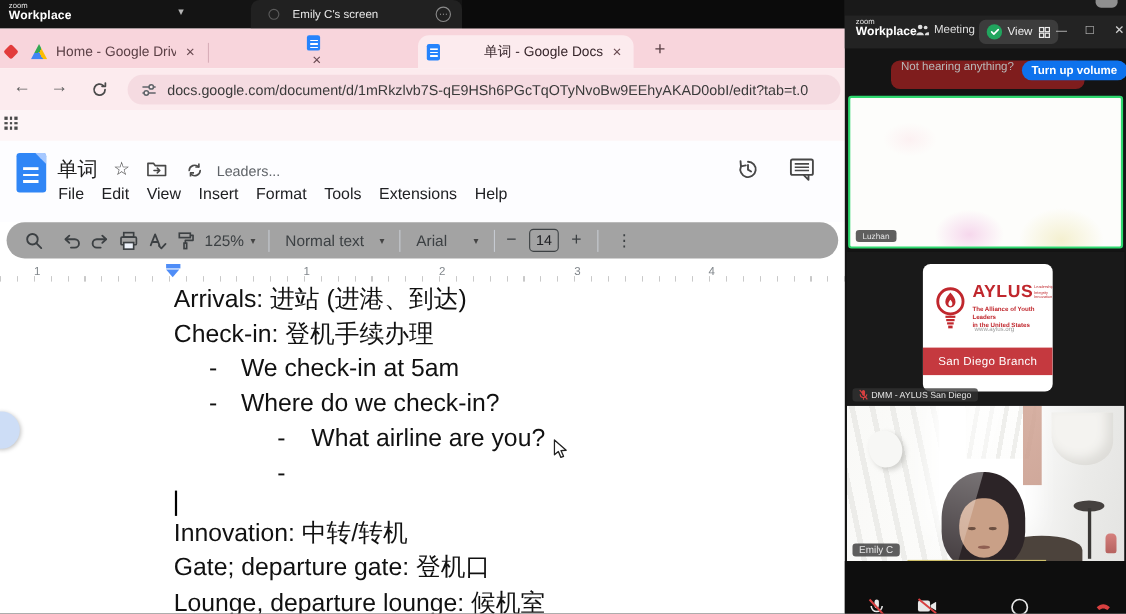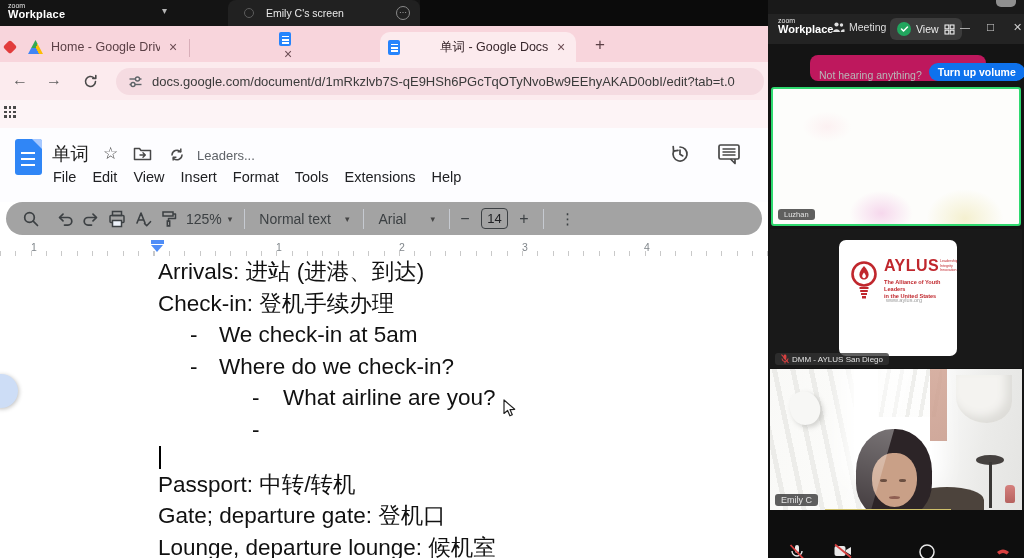--- a/index.html
+++ b/index.html
@@ -113,21 +113,21 @@
   .meeting-btn { position:absolute; left:64px; top:7px; display:flex; align-items:center; gap:4px; color:#dedede; font-size:10.5px; }
   .m-caret { font-size:8px; color:#aaa; } .m-caret::before { content:"▾"; }
   .view-pill { position:absolute; left:122px; top:4px; height:22px; background:#3c3c3c; border-radius:6px; display:flex; align-items:center; gap:5px; padding:0 7px; }
   .shield { width:14px; height:14px; border-radius:50%; background:#21a55e; display:flex; align-items:center; justify-content:center; }
   .view-label { font-size:10.5px; color:#ececec; }
   .win-btn { position:absolute; top:6px; color:#cfcfcf; font-size:12px; }
   .win-min { left:192px; } .win-min::before { content:"—"; font-size:10px; }
   .win-max { left:219px; } .win-max::before { content:"□"; }
   .win-close { left:245px; } .win-close::before { content:"✕"; font-size:11px; }
 
-  .zp-toast { position:absolute; left:42px; top:55px; width:176px; height:26px; background:#be185d; border-radius:8px; display:flex; align-items:flex-end; padding:0 9px; gap:7px; }
+  .zp-toast { position:absolute; left:42px; top:55px; width:176px; height:26px; background:#7f1d1d; border-radius:8px; display:flex; align-items:flex-start; padding:0 9px; gap:7px; }
   .toast-text { font-size:10.5px; color:#b8b8b8; white-space:nowrap; }
   .toast-btn { background:#0e72ed; color:#fff; font-size:10.5px; font-weight:bold; border-radius:12px; padding:3px 9px; white-space:nowrap; }
 
   .tile { position:absolute; overflow:hidden; }
   .nametag { position:absolute; left:5px; bottom:4px; background:rgba(50,50,50,.78); border-radius:3px; padding:1px 6px; font-size:8px; color:#e4e4e4; display:flex; align-items:center; gap:3px; z-index:9; }
 
   .tile1 { left:3px; top:87px; width:250px; height:139px; border:2.5px solid #2fd96f; border-radius:3px;
      background:
        radial-gradient(45px 32px at 44% 92%, rgba(235,160,215,.4), transparent 70%),
        radial-gradient(55px 42px at 78% 96%, rgba(232,222,148,.42), transparent 70%),
@@ -379,21 +379,21 @@
         <span class="bullet">-</span>
         <span>What airline are you?</span>
       </div>
     <div class="dline ind2">
         <span class="bullet">-</span>
       </div>
     <div class="dline ind0">
         <span class="text-cursor"></span>
       </div>
     <div class="dline ind0">
-        <span>Passport: 中转/转机</span>
+        <span>Innovation: 中转/转机</span>
       </div>
     <div class="dline ind0">
         <span>Gate; departure gate: 登机口</span>
       </div>
     <div class="dline ind0">
         <span>Lounge, departure lounge: 候机室</span>
       </div>
   </div>
 
   <div class="left-widget"></div>
@@ -466,20 +466,21 @@
               <rect x="14" y="36" width="4" height="2.5" fill="#c0272d"></rect>
             </svg>
         </span>
         <span class="aylus-name">AYLUS</span>
         <span class="aylus-tagline">Leadership Integrity Innovation</span>
         <span class="aylus-sub">
           <span>The Alliance of Youth Leaders</span><br>
           <span>in the United States</span>
         </span>
         <span class="aylus-url">www.aylus.org</span>
+        <span class="aylus-banner">San Diego Branch</span>
       </div>
       <span class="nametag" style="bottom:3px;">
         <svg class="ico" width="8" height="10" viewBox="0 0 8 10">
             <rect x="2.6" y="0.5" width="2.8" height="5" rx="1.4" fill="#d84040"></rect>
             <path d="M1 4.5a3 3 0 0 0 6 0M4 7.5v2" fill="none" stroke="#d84040" stroke-width="1"></path>
             <line x1="0.5" y1="0.5" x2="7.5" y2="9" stroke="#d84040" stroke-width="1.1"></line>
           </svg>
         <span>DMM - AYLUS San Diego</span>
       </span>
     </div>

